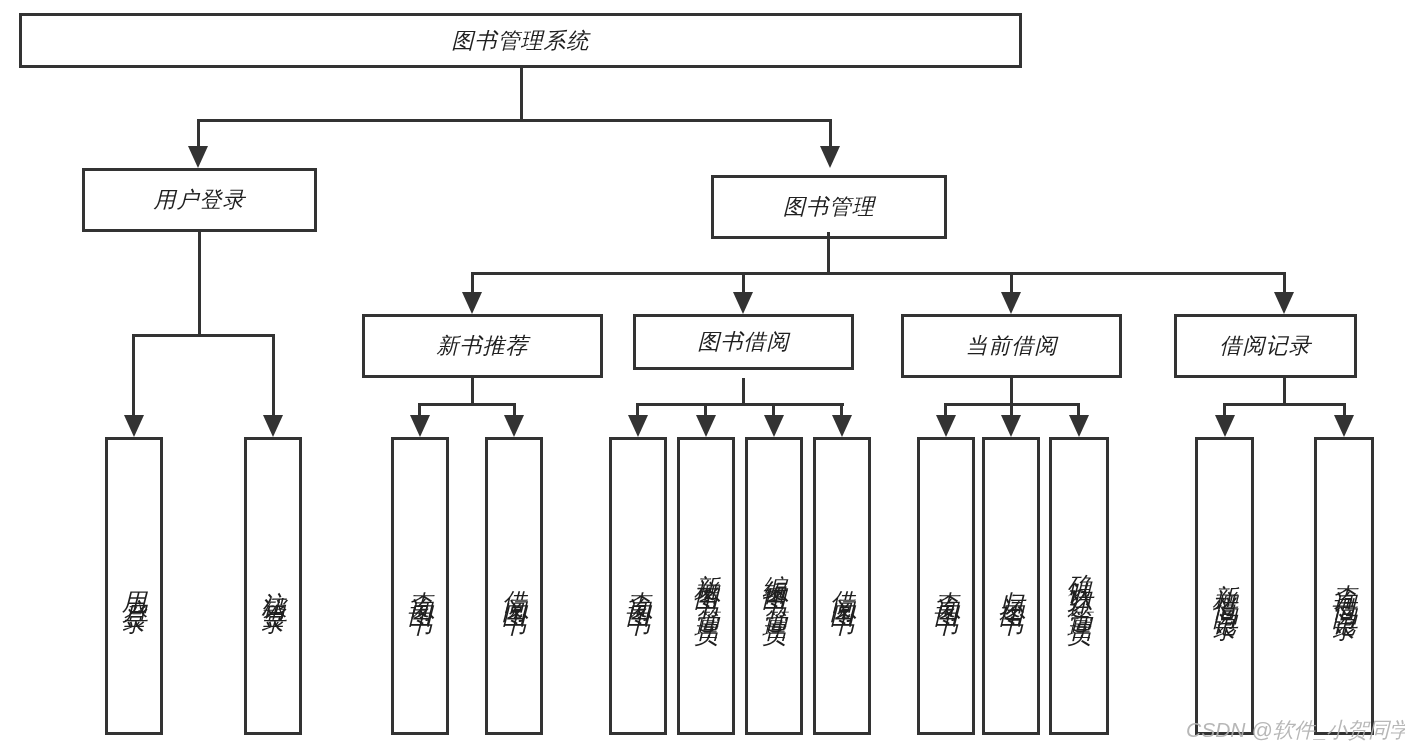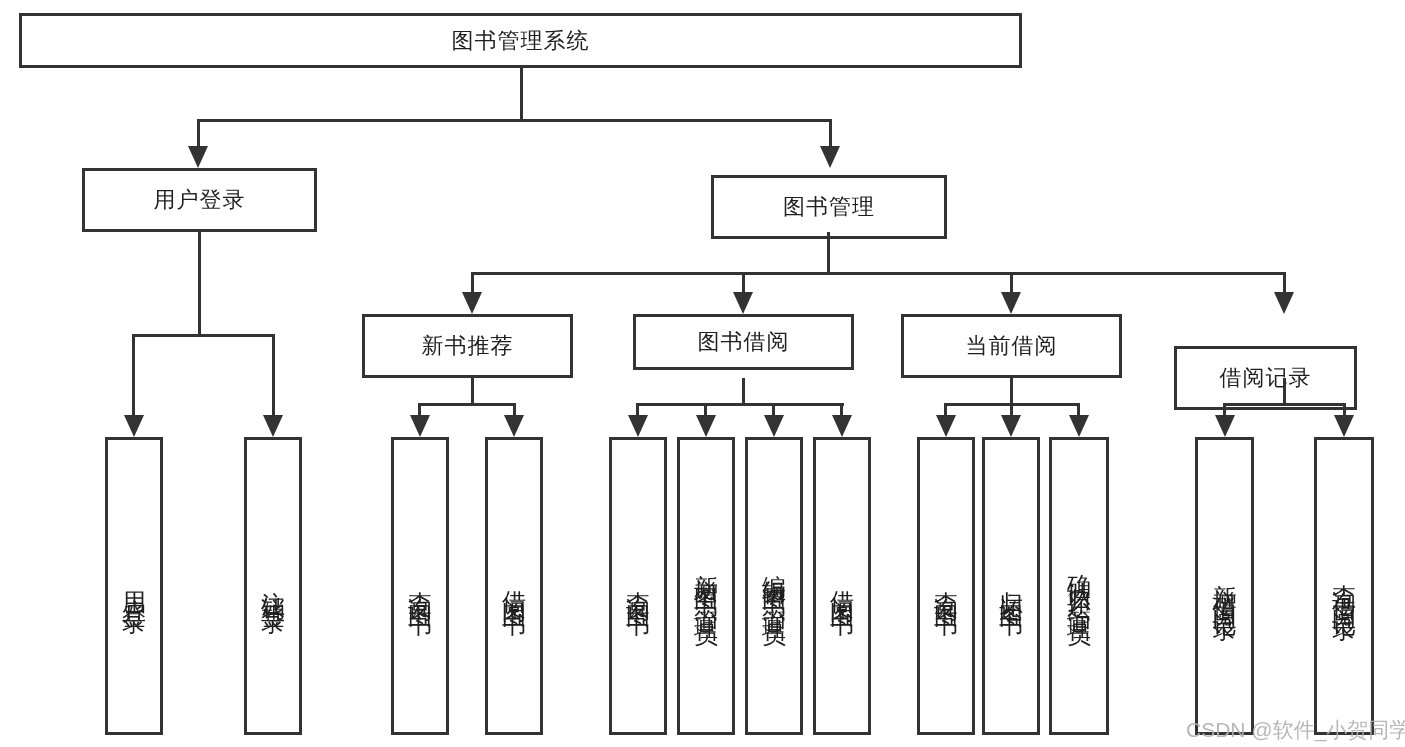--- a/index.html
+++ b/index.html
@@ -1,19 +1,19 @@
 <!DOCTYPE html>
 <html style="--line: #333333; --text: #1f1f1f; --wm: #b0b0b0; --bg: #ffffff;"><head>
 <meta charset="utf-8">
 <style>
   :root { --line:#333333; --text:#1f1f1f; --wm:#b0b0b0; --bg:#ffffff; }
   html,body{margin:0;padding:0;background:#fff;}
   .canvas{
     position:relative; width:1405px; height:747px; background:var(--bg);
-    font-family:"Liberation Sans", sans-serif; color:var(--text); overflow:hidden;
+    font-family:"Liberation Sans", sans-serif; color:var(--text); overflow:hidden;font-style:italic;
   }
   .box{
     position:absolute; box-sizing:border-box; border:3px solid var(--line);
     background:#fff; display:flex; align-items:center; justify-content:center;
   }
   .hlabel{ font-size:22px; letter-spacing:1px; color:var(--text); white-space:nowrap; }
   .vbox{ z-index:1; }
   .vlabel{
     writing-mode:vertical-rl; text-orientation:mixed;
     font-size:24px; letter-spacing:7px; line-height:1; color:var(--text);
@@ -40,33 +40,33 @@
   </div>
 
   <div class="box" style="left:82px;top:168px;width:235px;height:64px;">
     <span class="hlabel">用户登录</span>
   </div>
 
   <div class="box" style="left:711px;top:175px;width:236px;height:64px;">
     <span class="hlabel">图书管理</span>
   </div>
 
-  <div class="box" style="left:362px;top:314px;width:211px;height:64px;">
+  <div class="box" style="left:362px;top:314px;width:241px;height:64px;">
     <span class="hlabel">新书推荐</span>
   </div>
 
   <div class="box" style="left:633px;top:314px;width:221px;height:56px;">
     <span class="hlabel">图书借阅</span>
   </div>
 
   <div class="box" style="left:901px;top:314px;width:221px;height:64px;">
     <span class="hlabel">当前借阅</span>
   </div>
 
-  <div class="box" style="left:1174px;top:314px;width:183px;height:64px;margin-top:32px;">
+  <div class="box" style="left:1174px;top:314px;width:183px;height:64px;">
     <span class="hlabel">借阅记录</span>
   </div>
 
   <div class="box vbox" style="left:105px;top:437px;width:58px;height:298px;">
     <span class="vlabel">用户登录</span>
   </div>
   <div class="box vbox" style="left:244px;top:437px;width:58px;height:298px;">
     <span class="vlabel">注销登录</span>
   </div>
 

